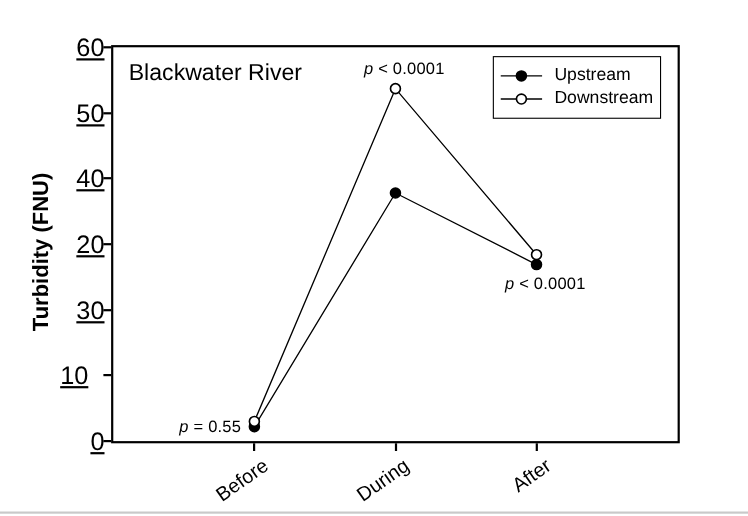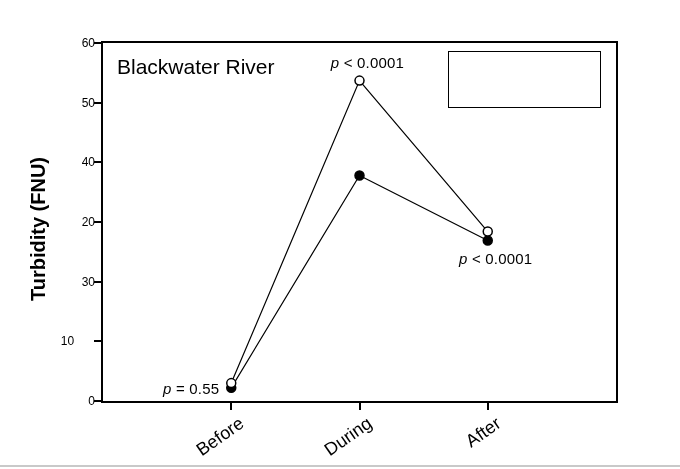--- a/index.html
+++ b/index.html
@@ -8,21 +8,21 @@
     font-family:"Liberation Sans","DejaVu Sans",sans-serif;color:#000;overflow:hidden;
   }
   #plot{
     position:absolute;left:101px;top:41px;width:517px;height:362px;
     border:2px solid #000;box-sizing:border-box;
   }
   #plot-svg{position:absolute;left:0;top:0;}
   .ytick{position:absolute;width:7px;height:2px;background:#000;}
   .xtick{position:absolute;width:2px;height:7px;background:#000;}
   .ytick-label{
-    position:absolute;width:55px;text-align:right;font-size:12px;line-height:18px;
+    position:absolute;width:55px;text-align:right;font-size:23px;line-height:18px;text-decoration:underline;
   }
   .xlabel{
     position:absolute;font-size:18px;white-space:nowrap;
     transform:rotate(-35deg);transform-origin:100% 0;
   }
   #chart-title{position:absolute;left:117px;top:55px;font-size:21px;}
   #y-axis-title{
     position:absolute;left:-142px;top:216px;width:360px;height:26px;line-height:26px;
     text-align:center;font-size:20px;font-weight:bold;
     transform:rotate(-90deg);
@@ -67,20 +67,34 @@
       <div class="ytick" style="left: -9px; top: -1px;"></div>
       <div class="xtick" style="left: 127.25px; top: 360px;"></div>
       <div class="xtick" style="left: 255.5px; top: 360px;"></div>
       <div class="xtick" style="left: 383.75px; top: 360px;"></div>
       <div class="annotation" style="right: 396.75px; top: 337.487px;"><span class="psym">p</span><span> = 0.55</span></div>
       <div class="annotation" style="left: 264.5px; top: 10.59px; transform: translateX(-50%);"><span class="psym">p</span><span> &lt; 0.0001</span></div>
       <div class="annotation" style="left: 392.75px; top: 207.497px; transform: translateX(-50%);"><span class="psym">p</span><span> &lt; 0.0001</span></div>
     </div>
 
   <div id="legend">
+      <div class="legend-row">
+        <svg width="38" height="14">
+          <line x1="0" y1="7" x2="38" y2="7" stroke="#000" stroke-width="1.2"></line>
+          <circle cx="19" cy="7" r="4.5" fill="#000000" stroke="#000" stroke-width="1.5"></circle>
+        </svg>
+        <span class="legend-label">Upstream</span>
+      </div>
+      <div class="legend-row">
+        <svg width="38" height="14">
+          <line x1="0" y1="7" x2="38" y2="7" stroke="#000" stroke-width="1.2"></line>
+          <circle cx="19" cy="7" r="4.5" fill="#ffffff" stroke="#000" stroke-width="1.5"></circle>
+        </svg>
+        <span class="legend-label">Downstream</span>
+      </div>
     </div>
   <div id="bottom-edge"></div>
 <div class="ytick-label" style="left: 40px; top: 392px;">0</div>
     <div class="ytick-label" style="left: 40px; top: 332.333px; text-align: center;">10</div>
     <div class="ytick-label" style="left: 40px; top: 272.667px;">30</div>
     <div class="ytick-label" style="left: 40px; top: 213px;">20</div>
     <div class="ytick-label" style="left: 40px; top: 153.333px;">40</div>
     <div class="ytick-label" style="left: 40px; top: 93.6667px;">50</div>
     <div class="ytick-label" style="left: 40px; top: 34px;">60</div>
     <div class="xlabel" style="right: 443.75px; top: 413px;">Before</div>

